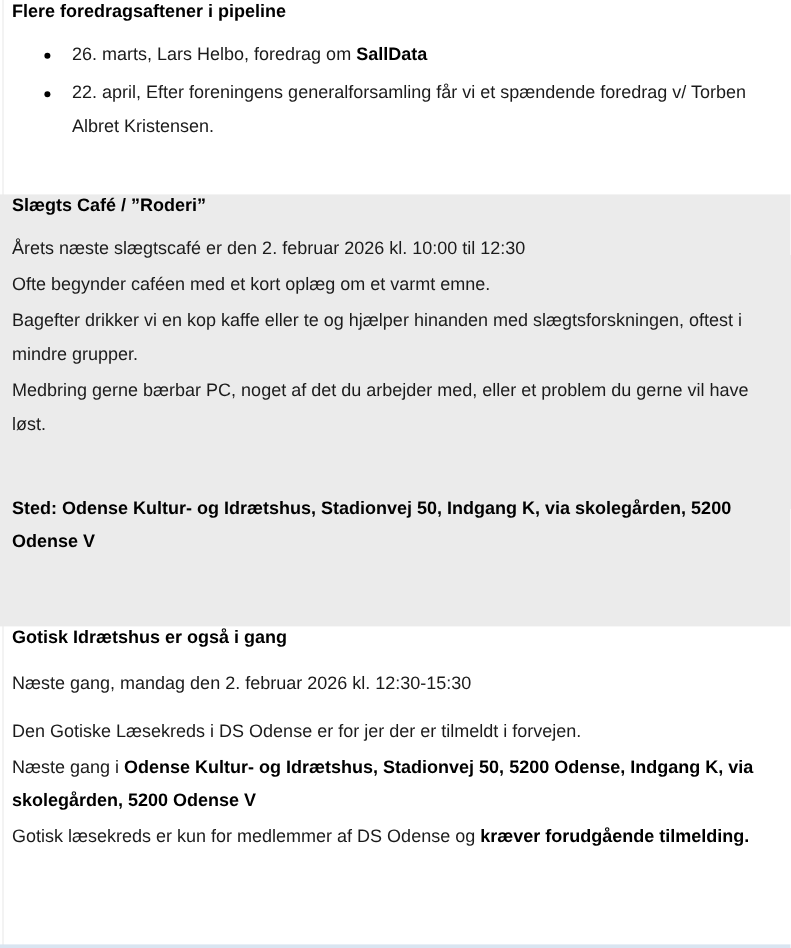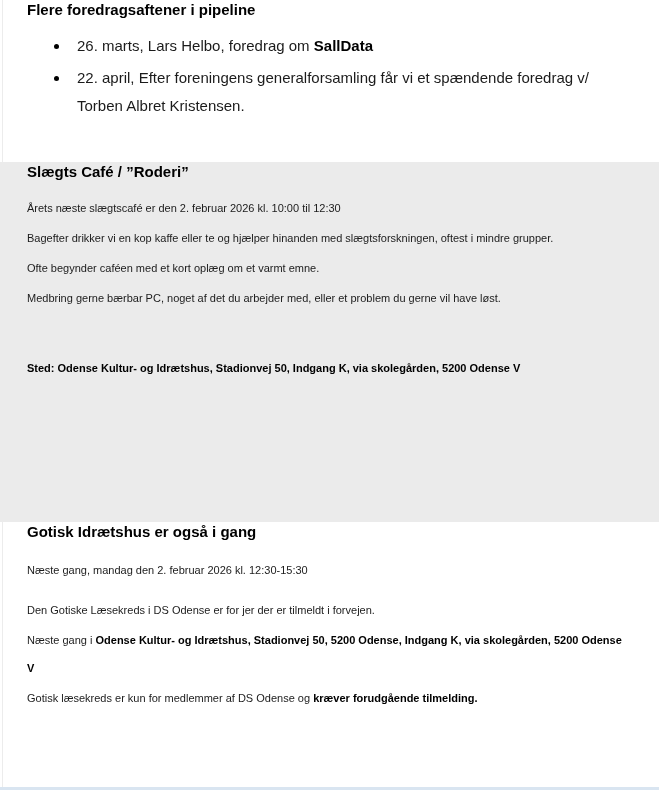--- a/index.html
+++ b/index.html
@@ -23,39 +23,39 @@
     overflow:hidden;
   }
   .left-rule{
     position:absolute;
     left:2px;top:0;bottom:0;
     width:1px;
     background:var(--rule);
   }
   section.block{
     position:relative;
-    padding:0 27px;
+    padding:0 10px;
   }
   section.alt{
     background:var(--alt-bg);
   }
   .sec-pipeline{min-height:162px;padding-top:22px;padding-bottom:20px;}
   .sec-cafe{min-height:360px;padding-top:26px;padding-bottom:16px;}
   .sec-gotisk{min-height:263px;padding-top:24px;padding-bottom:22px;}
   h3{
     font-size:15px;
     line-height:20px;
     font-weight:700;
     color:var(--heading);
   }
   .sec-pipeline h3{margin-bottom:12px;}
   .sec-cafe h3{margin-bottom:12px;}
   .sec-gotisk h3{margin-bottom:14px;}
   p{
-    font-size:11px;
+    font-size:15px;
     line-height:28px;
     margin:0 0 2px 0;
   }
   p.gap-above{margin-top:12px;}
   p.venue{
     margin-top:42px;
     font-weight:700;
     color:var(--heading);
   }
   strong{font-weight:700;color:var(--heading);}
@@ -103,22 +103,22 @@
       <li>
         <span class="marker"></span>
         <span><span>22. april, Efter foreningens generalforsamling får vi et spændende foredrag v/ Torben Albret Kristensen.</span></span>
       </li>
     </ul>
   </section>
 
   <section class="block alt sec-cafe">
     <h3>Slægts Café / ”Roderi”</h3>
     <p>Årets næste slægtscafé er den 2. februar 2026 kl. 10:00 til 12:30</p>
+    <p>Ofte begynder caféen med et kort oplæg om et varmt emne.</p>
     <p>Bagefter drikker vi en kop kaffe eller te og hjælper hinanden med slægtsforskningen, oftest i mindre grupper.</p>
-    <p>Ofte begynder caféen med et kort oplæg om et varmt emne.</p>
     <p>Medbring gerne bærbar PC, noget af det du arbejder med, eller et problem du gerne vil have løst.</p>
     <p class="venue">Sted: Odense Kultur- og Idrætshus, Stadionvej 50, Indgang K, via skolegården, 5200 Odense V</p>
   </section>
 
   <section class="block sec-gotisk">
     <h3>Gotisk Idrætshus er også i gang</h3>
     <p>Næste gang, mandag den 2. februar 2026 kl. 12:30-15:30</p>
     <p class="gap-above">Den Gotiske Læsekreds i DS Odense er for jer der er tilmeldt i forvejen.</p>
     <p><span>Næste gang i </span><strong>Odense Kultur- og Idrætshus, Stadionvej 50, 5200 Odense, Indgang K, via skolegården, 5200 Odense V</strong></p>
     <p><span>Gotisk læsekreds er kun for medlemmer af DS Odense og </span><strong>kræver forudgående tilmelding.</strong></p>

